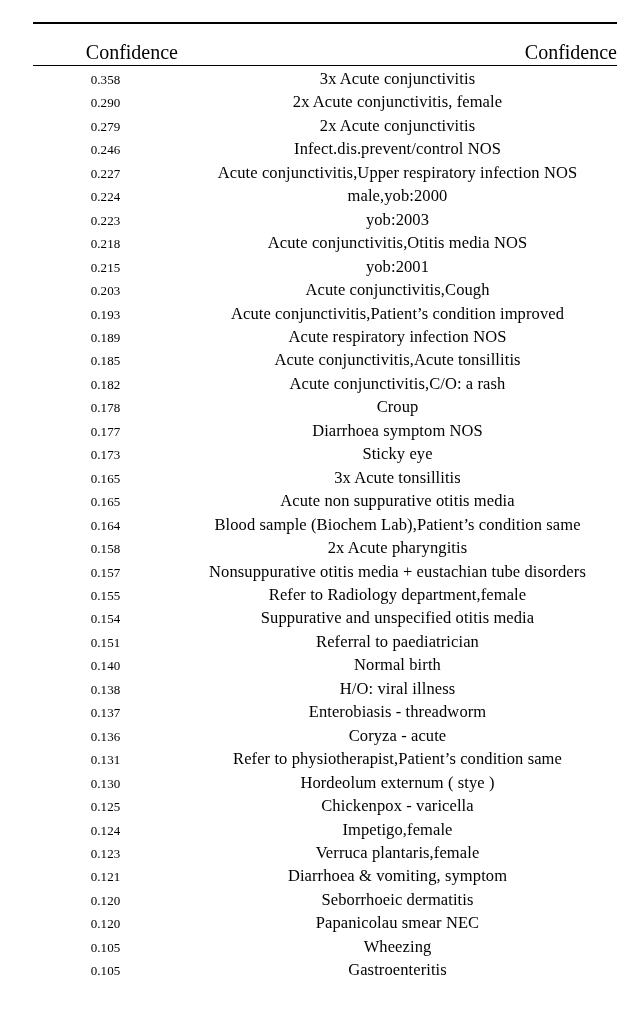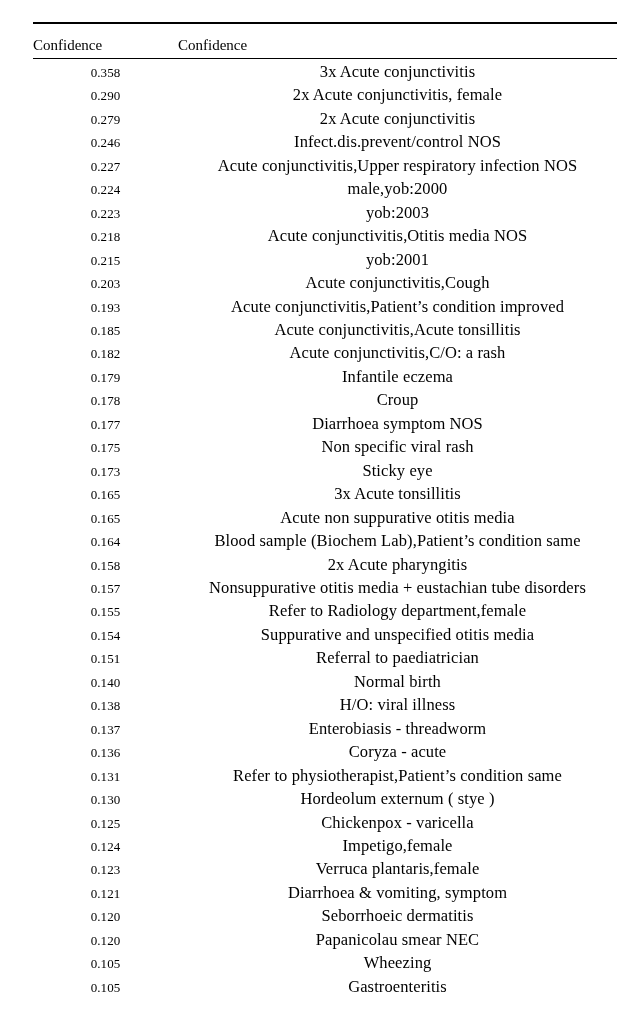--- a/index.html
+++ b/index.html
@@ -42,24 +42,24 @@
   }
   .rule-mid {
     height: 0;
     border: 0;
     border-top: 1.1px solid #000;
     margin: 0;
   }
 
   thead th {
     font-weight: normal;
-    font-size: 15px;
+    font-size: 20px;
     line-height: 22px;
-    padding: 10px 0 2px 0;
-    text-align: left;
+    padding: 17px 0 2px 0;
+    text-align: right;
     vertical-align: baseline;
     white-space: nowrap;
   }
   tbody td {
     font-size: 16.5px;
     line-height: 22.45px;
     padding: 0;
     text-align: center;
     vertical-align: baseline;
     white-space: nowrap;
@@ -142,44 +142,40 @@
           </tr>
           <tr>
             <td class="conf">0.203</td>
             <td class="ant">Acute conjunctivitis,Cough</td>
           </tr>
           <tr>
             <td class="conf">0.193</td>
             <td class="ant">Acute conjunctivitis,Patient’s condition improved</td>
           </tr>
           <tr>
+            <td class="conf">0.189</td>
+            <td class="ant">Acute respiratory infection NOS</td>
+          </tr>
+          <tr>
             <td class="conf">0.185</td>
             <td class="ant">Acute conjunctivitis,Acute tonsillitis</td>
           </tr>
           <tr>
             <td class="conf">0.182</td>
             <td class="ant">Acute conjunctivitis,C/O: a rash</td>
           </tr>
           <tr>
-            <td class="conf">0.179</td>
-            <td class="ant">Infantile eczema</td>
-          </tr>
-          <tr>
             <td class="conf">0.178</td>
             <td class="ant">Croup</td>
           </tr>
           <tr>
             <td class="conf">0.177</td>
             <td class="ant">Diarrhoea symptom NOS</td>
           </tr>
           <tr>
-            <td class="conf">0.175</td>
-            <td class="ant">Non specific viral rash</td>
-          </tr>
-          <tr>
             <td class="conf">0.173</td>
             <td class="ant">Sticky eye</td>
           </tr>
           <tr>
             <td class="conf">0.165</td>
             <td class="ant">3x Acute tonsillitis</td>
           </tr>
           <tr>
             <td class="conf">0.165</td>
             <td class="ant">Acute non suppurative otitis media</td>

